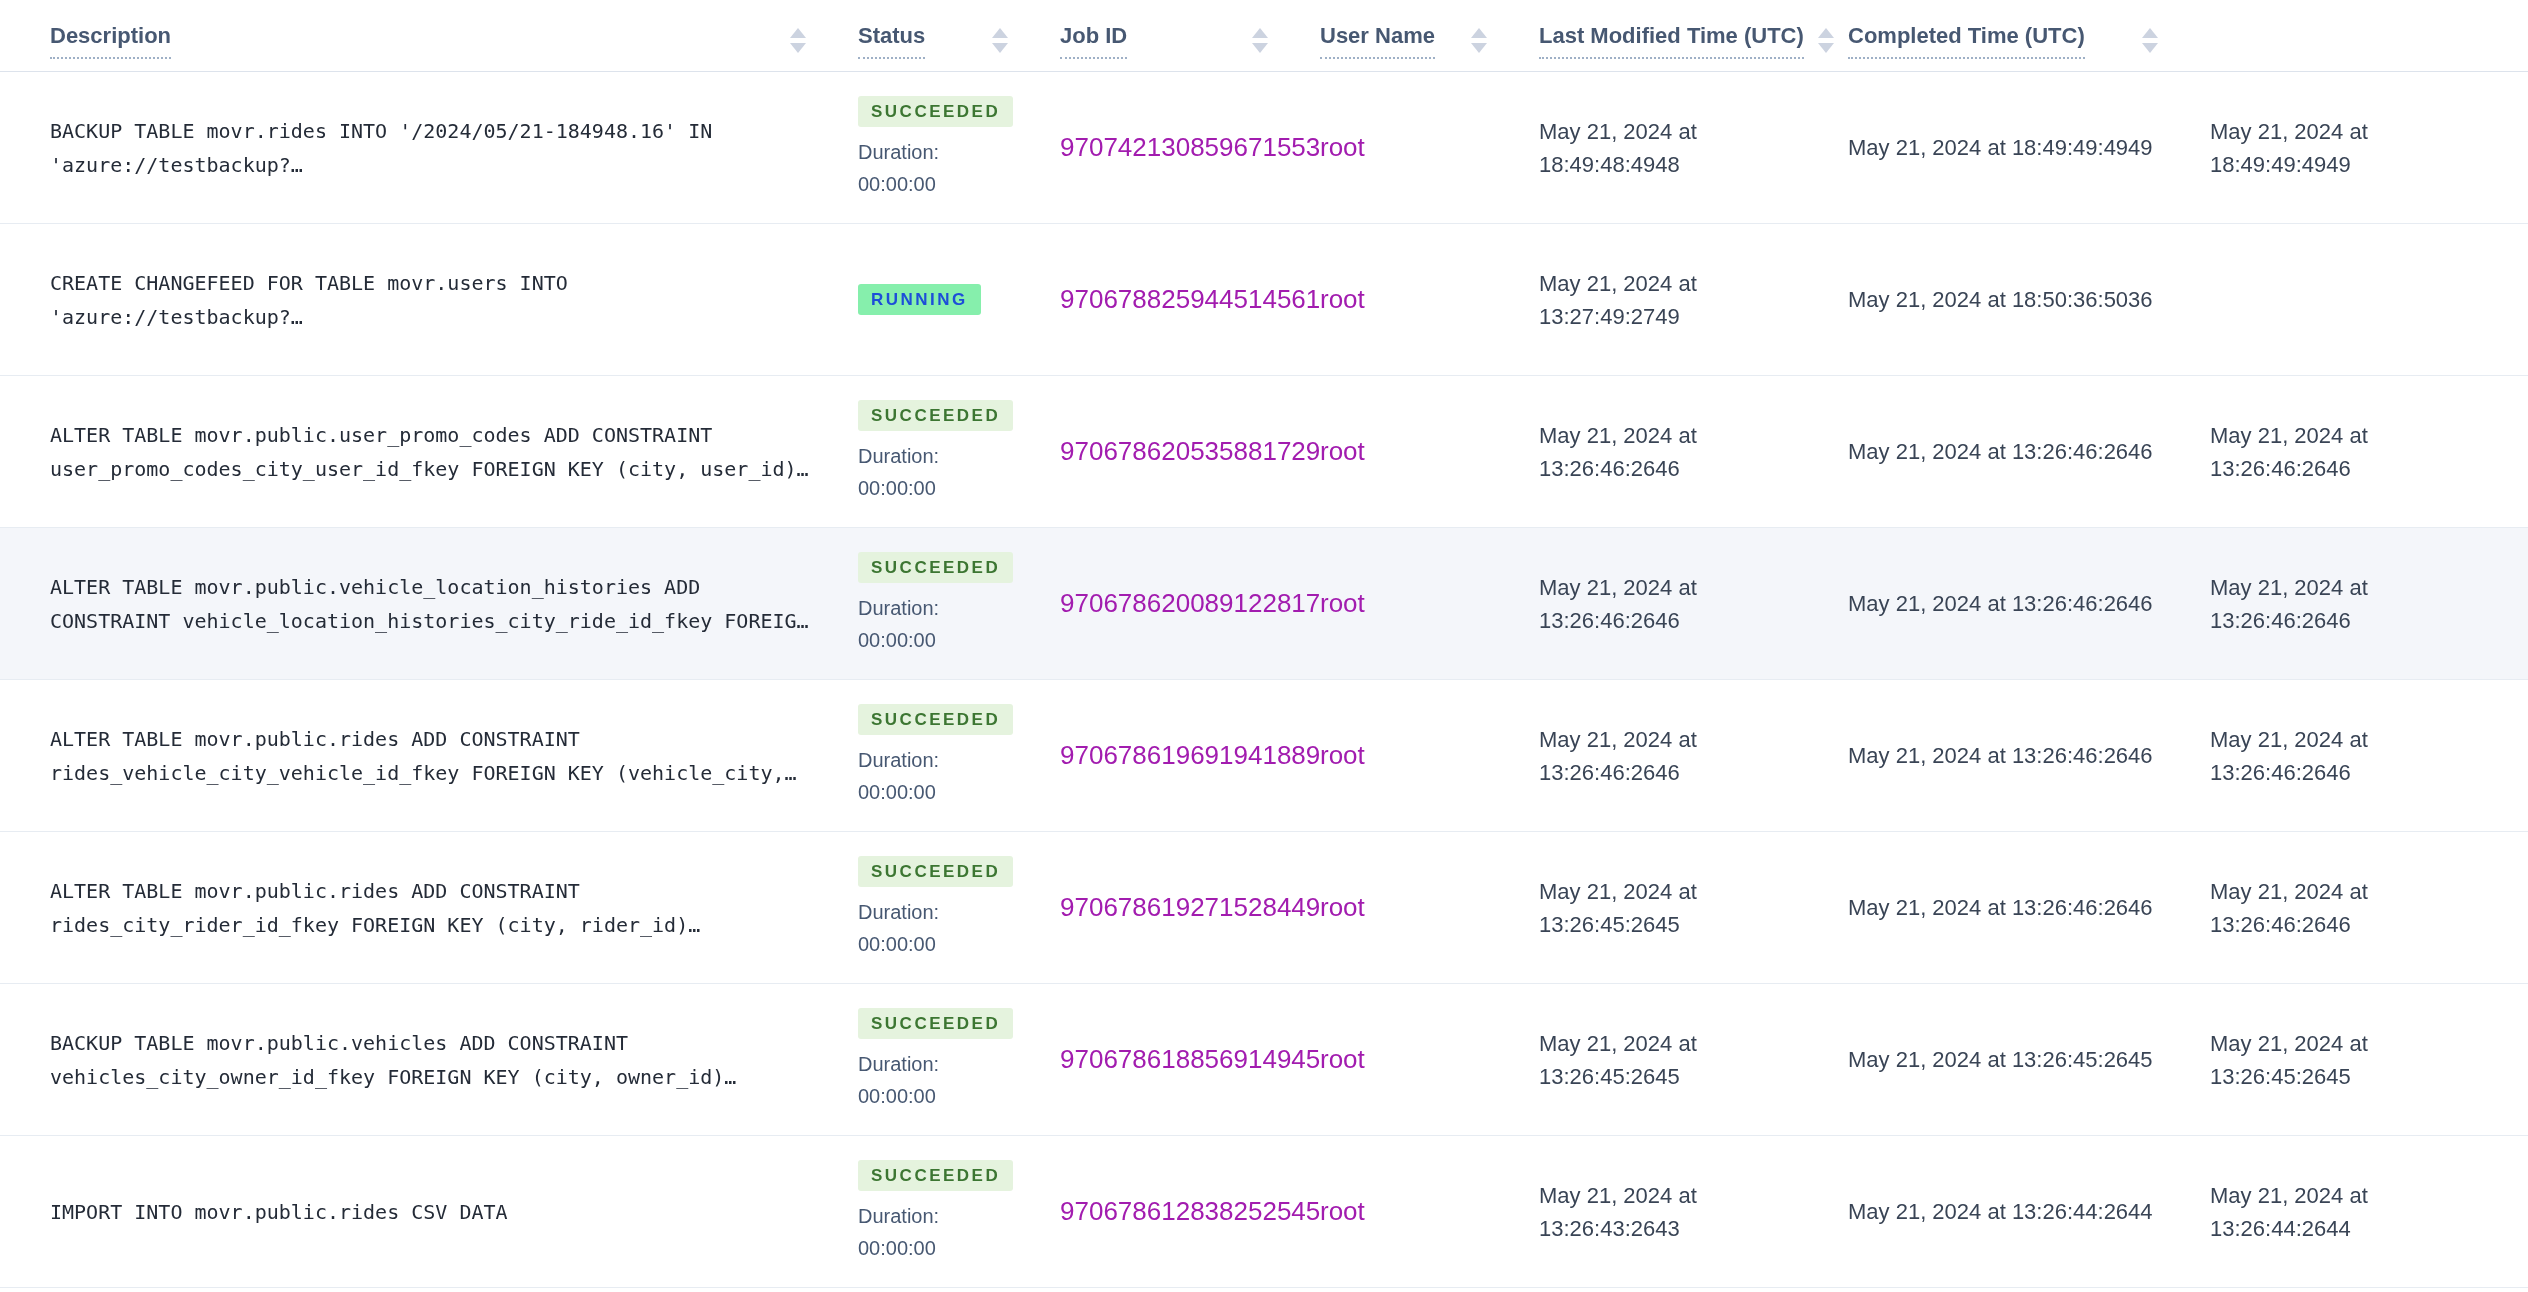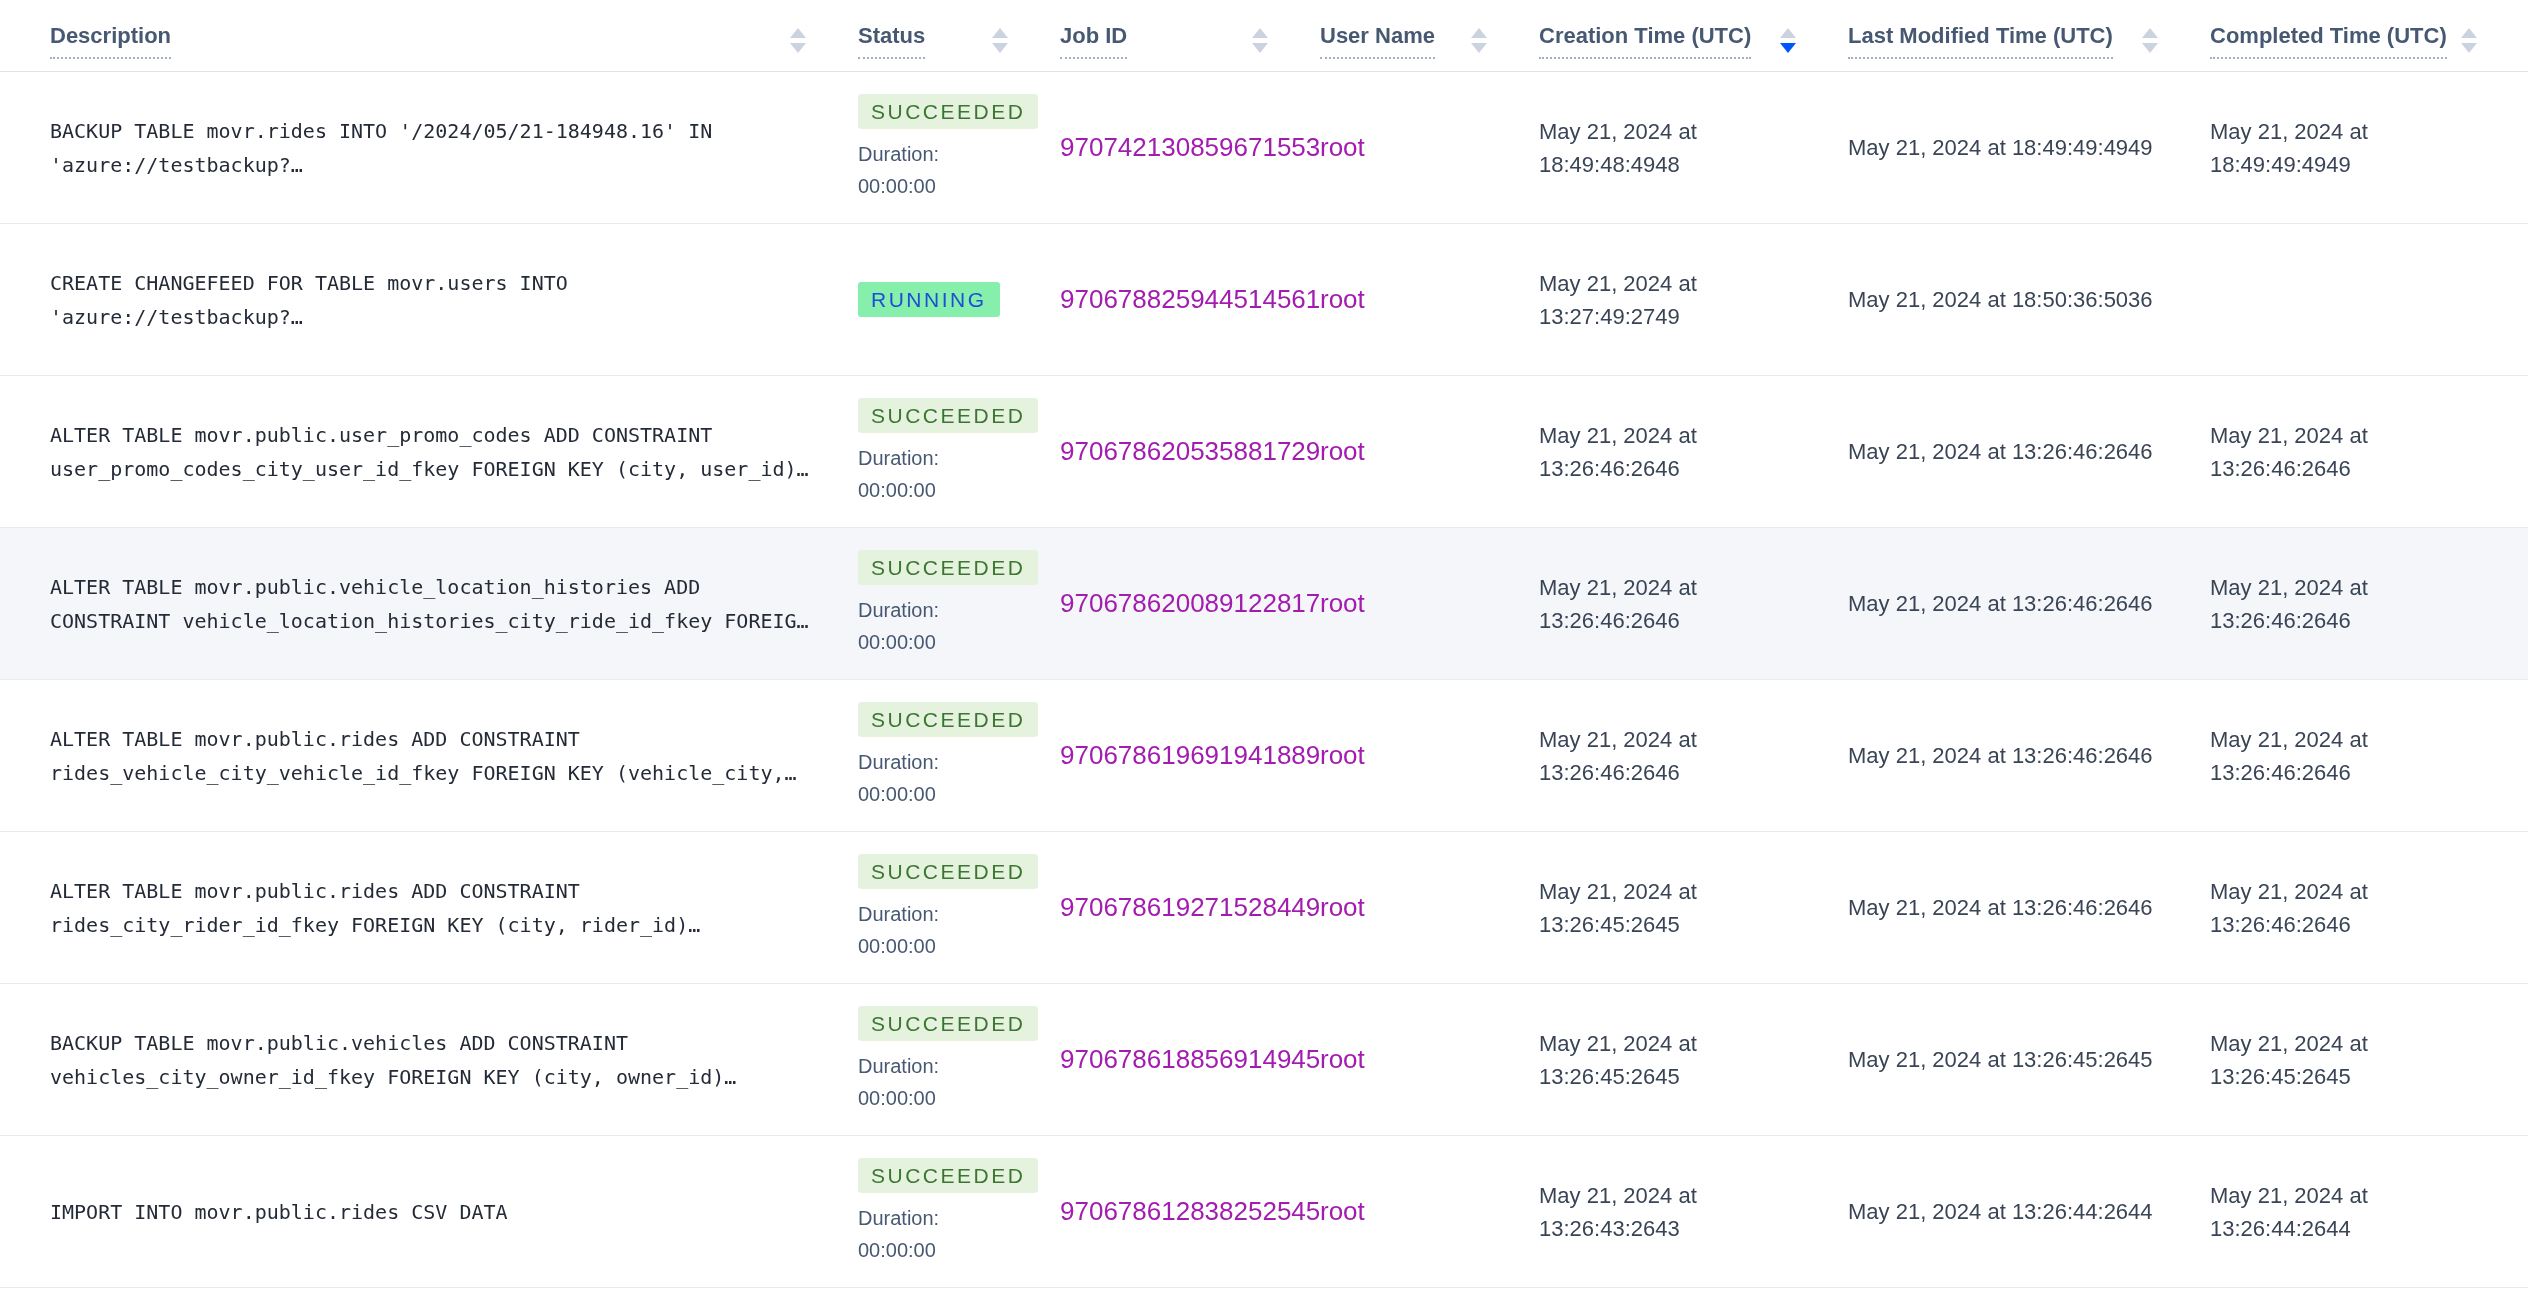--- a/index.html
+++ b/index.html
@@ -27,21 +27,21 @@
   
   .row { min-height:152px; border-bottom:1px solid #e7ecf2; align-items:center; cursor:pointer; }
   .row.hl { background:#f4f6fa; }
   .cell { padding-right:52px; }
   .desc {
     font-family:"DejaVu Sans Mono", monospace;
     font-size:20px; line-height:34px; color:#242b37; white-space:nowrap;
   }
   .status-stack { display:flex; flex-direction:column; align-items:flex-start; }
   .badge {
-    display:inline-block; font-size:21px; font-weight:400; letter-spacing:2.5px;
+    display:inline-block; font-size:17px; font-weight:700; letter-spacing:2.5px;
     padding:6px 13px 5px; border-radius:3px; white-space:nowrap;
   }
   .dur { font-size:20px; color:#475872; line-height:32px; }
   .dur-first { margin-top:9px; }
   .jobid, .uname { font-size:26px; color:#a21caf; }
   .ts { font-size:22px; color:#394455; line-height:33px; }
   .ts-nowrap { white-space:nowrap; }
 </style>
 </head>
 <body>
@@ -69,27 +69,20 @@
       </span>
   </div>
   <div class="th">
     <span class="th-label">User Name</span>
     <span class="sort">
         <span class="up"></span>
         <span class="dn"></span>
       </span>
   </div>
   <div class="th">
-    <span class="th-label">Creation Time (UTC)</span>
-    <span class="sort">
-        <span class="up"></span>
-        <span class="dn" style="border-top-color: rgb(0, 85, 255);"></span>
-      </span>
-  </div>
-  <div class="th">
     <span class="th-label">Last Modified Time (UTC)</span>
     <span class="sort">
         <span class="up"></span>
         <span class="dn"></span>
       </span>
   </div>
   <div class="th">
     <span class="th-label">Completed Time (UTC)</span>
     <span class="sort">
         <span class="up"></span>

